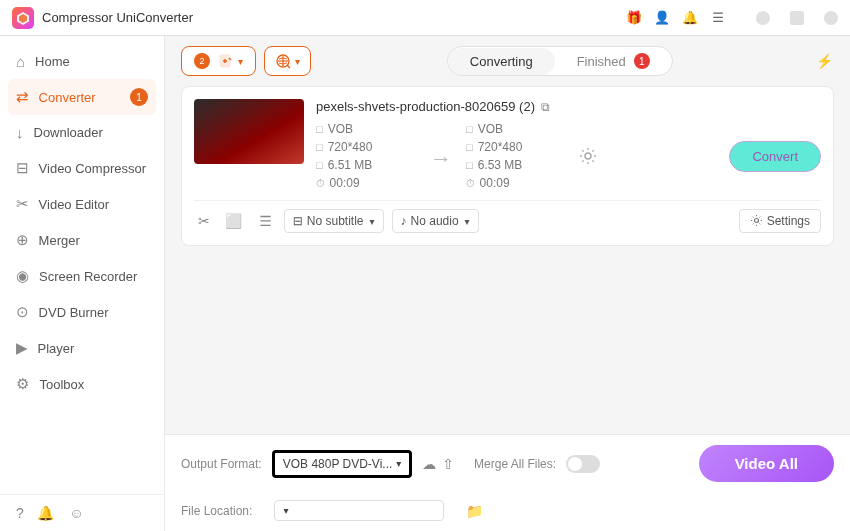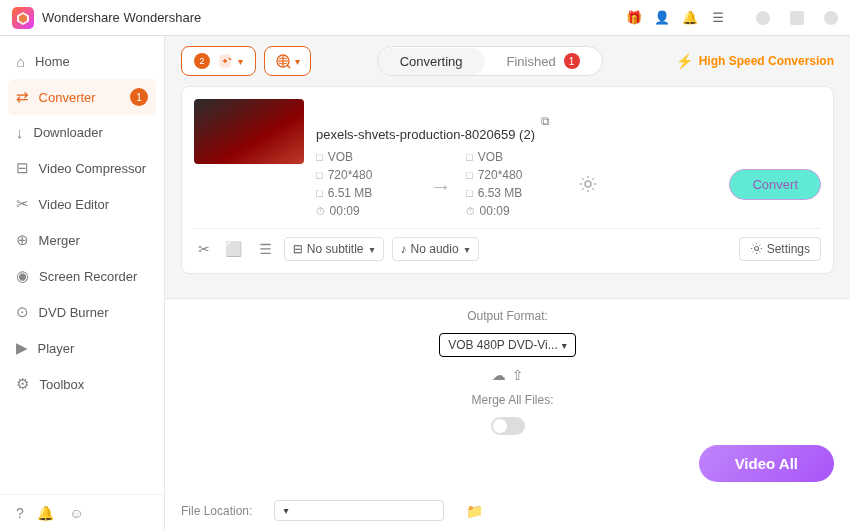--- a/index.html
+++ b/index.html
@@ -205,21 +205,21 @@
       overflow: hidden;
     }
     .file-thumb-figure {
       width: 100%; height: 100%;
       background: linear-gradient(to bottom right, #2c2c2c 0%, #8B0000 60%, #c0392b 100%);
     }
     .file-info { flex: 1; }
     .file-name-row {
       display: flex; align-items: center; gap: 6px; margin-bottom: 8px;
     }
-    .file-name { font-size: 13px; color: #333; font-weight: 500; margin-top: 28px; }
+    .file-name { font-size: 13px; color: #333; font-weight: 500; }
     .file-open-icon { color: #888; font-size: 12px; cursor: pointer; }
     .file-meta-cols {
       display: flex; align-items: center; gap: 4px;
     }
     .meta-col {
       display: flex; flex-direction: column; gap: 4px; min-width: 100px;
     }
     .meta-row { display: flex; align-items: center; gap: 5px; color: #777; font-size: 12px; }
     .meta-icon { font-size: 11px; color: #aaa; }
     .arrow-col {
@@ -286,21 +286,21 @@
       padding: 10px 16px;
       display: flex;
       align-items: center;
       gap: 16px;
       flex-wrap: wrap;
     }
     .footer-label { color: #888; font-size: 12px; }
     .format-select {
       display: flex; align-items: center; gap: 4px;
       background: #fff;
-      border: 1px solid #000000;
+      border: 3px solid #000000;
       border-radius: 4px;
       padding: 4px 8px;
       font-size: 12px; color: #444; cursor: pointer; min-width: 130px;
     }
     .footer-icons { display: flex; gap: 6px; align-items: center; }
     .footer-icon-btn { color: #888; font-size: 14px; cursor: pointer; }
     .merge-label { color: #888; font-size: 12px; }
     .toggle-switch {
       width: 34px; height: 18px;
       background: #ddd;
@@ -341,21 +341,21 @@
 </head>
 <body>
 
 <div class="title-bar">
   <div class="title-bar-logo">
     <svg width="14" height="14" viewBox="0 0 14 14" fill="none">
       <path d="M7 1L13 4.5V10.5L7 14L1 10.5V4.5Z" fill="white" opacity="0.9"></path>
       <path d="M7 3L11 5.5V9.5L7 12L3 9.5V5.5Z" fill="#e8631a" opacity="0.8"></path>
     </svg>
   </div>
-  <span class="title-bar-title">Wondershare Wondershare</span>
+  <span class="title-bar-title">Compressor UniConverter</span>
   <div class="title-bar-icons">
     <div class="title-bar-icon">🎁</div>
     <div class="title-bar-icon">👤</div>
     <div class="title-bar-icon">🔔</div>
     <div class="title-bar-icon">☰</div>
     <div style="width:12px"></div>
     <div class="win-btn minimize" style="background:#e0e0e0;border-radius:50%;width:14px;height:14px;"></div>
     <div style="width:4px"></div>
     <div class="win-btn maximize" style="background:#e0e0e0;border-radius:2px;width:14px;height:14px;"></div>
     <div style="width:4px"></div>
@@ -450,21 +450,20 @@
           </div>
           <div class="tab-btn" style="display:flex;align-items:center;gap:4px;">
             <span>Finished</span>
             <span class="finished-badge">1</span>
           </div>
         </div>
       </div>
 
       <div class="high-speed-btn">
         <span class="lightning-icon">⚡</span>
-        <span>High Speed Conversion</span>
       </div>
     </div>
 
     <div class="file-list-area">
       <div class="file-card">
 
         <div class="file-card-top">
 
           <div class="file-thumbnail">
             <div class="file-thumb-figure"></div>
@@ -557,21 +556,21 @@
               <path d="M6.5 1v1.2M6.5 10.8V12M1 6.5h1.2M10.8 6.5H12M2.7 2.7l.85.85M9.45 9.45l.85.85M2.7 10.3l.85-.85M9.45 3.55l.85-.85" stroke="#777" stroke-width="1"></path>
             </svg>
             <span>Settings</span>
           </div>
         </div>
       </div>
     </div>
 
     <div class="footer">
 
-      <div style="display:flex;align-items:center;gap:10px;width:100%;flex-direction:column;">
+      <div style="display:flex;align-items:center;gap:10px;width:100%;">
         <span class="footer-label">Output Format:</span>
         <div class="format-select">
           <span style="flex:1;">VOB 480P DVD-Vi...</span>
           <span style="font-size:10px;">▾</span>
         </div>
         <div class="footer-icons">
           <span class="footer-icon-btn">☁</span>
           <span class="footer-icon-btn">⇧</span>
         </div>
         <span class="merge-label" style="margin-left:10px;">Merge All Files:</span>

